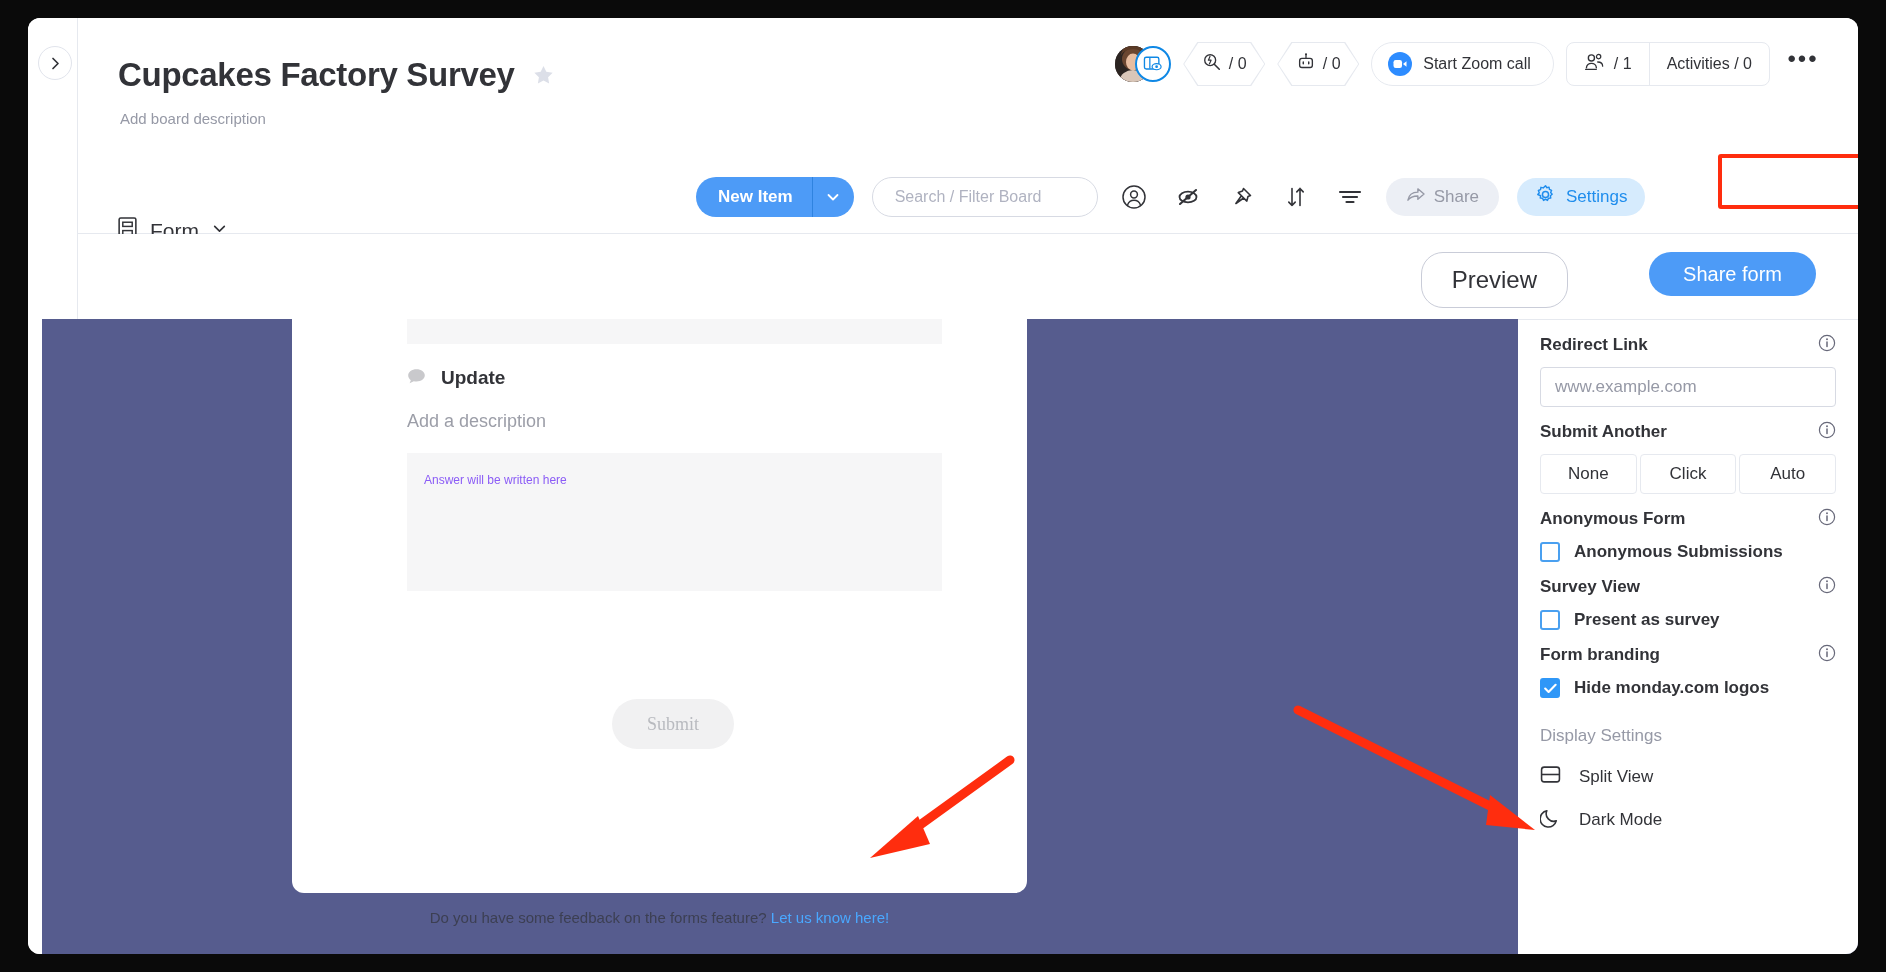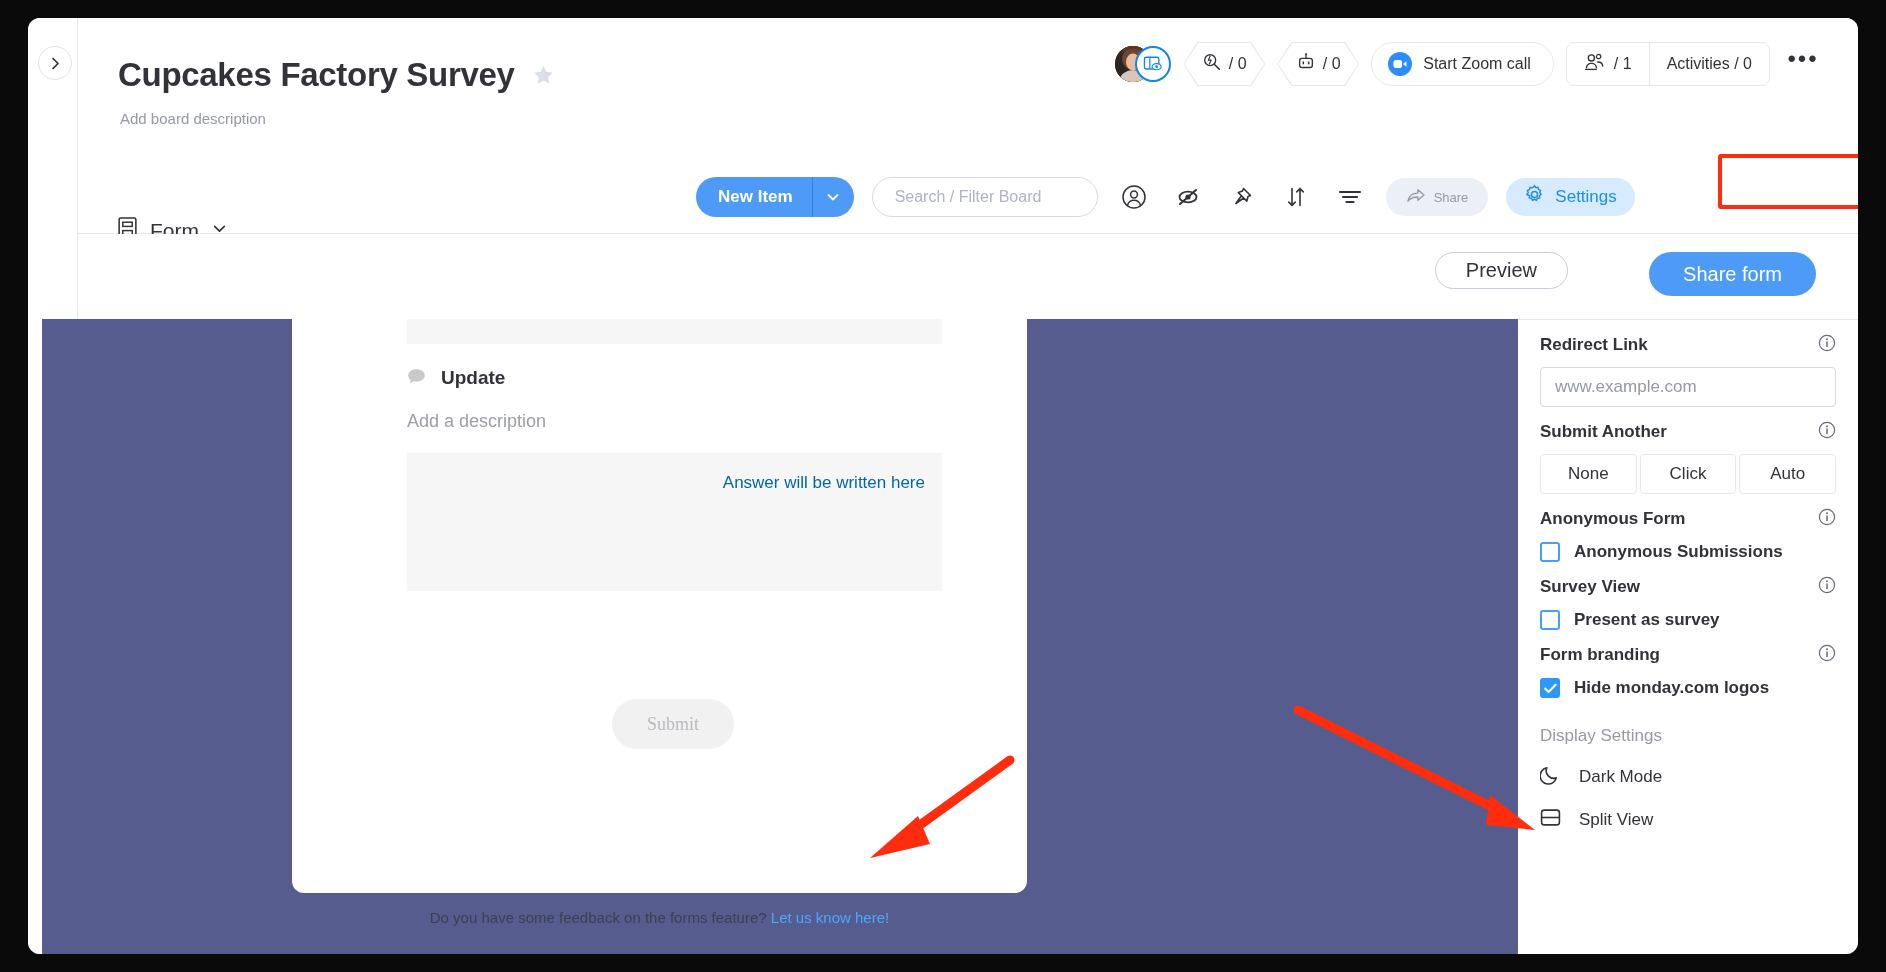--- a/index.html
+++ b/index.html
@@ -164,44 +164,44 @@
     font-family: "Liberation Sans", sans-serif;
   }
   .search-box input::placeholder { color: #b0b3c1; }
   .tb-icon {
     width: 36px; height: 36px; display: flex; align-items: center; justify-content: center;
     cursor: pointer;
   }
   .share-btn {
     display: flex; align-items: center; gap: 9px;
     height: 38px; padding: 0 20px; border-radius: 19px;
-    background: #eceff5; color: #9699a6; font-size: 13px; cursor: pointer;
+    background: #eceff5; color: #9699a6; font-size: 17px; cursor: pointer;
   }
   .settings-btn {
     display: flex; align-items: center; gap: 10px;
     height: 38px; padding: 0 18px; border-radius: 19px;
     background: #d6ebfd; color: #1f8ded; font-size: 17px; cursor: pointer;
   }
   .settings-highlight {
     position: absolute; left: 1690px; top: 136px;
     width: 144px; height: 55px;
     border: 4px solid #FF2D0E; border-radius: 3px;
     pointer-events: none; z-index: 30;
   }
 
   
   .form-action-row {
     position: absolute; left: 50px; top: 216px; right: 0;
     height: 85px; background: #fff;
   }
   .preview-btn {
     position: absolute; right: 290px; top: 18px;
-    height: 37px; padding: 0 30px; border-radius: 22px;
+    height: 56px; padding: 0 30px; border-radius: 22px;
     border: 1px solid #c9ccd8; background: #fff; color: #323338;
-    font-size: 20px; display: flex; align-items: center; cursor: pointer;
+    font-size: 24px; display: flex; align-items: center; cursor: pointer;
     font-family: "Liberation Sans", sans-serif;
   }
   .shareform-btn {
     position: absolute; right: 42px; top: 18px;
     height: 44px; padding: 0 34px; border-radius: 22px;
     border: none; background: #4D9BF7; color: #fff;
     font-size: 20px; display: flex; align-items: center; cursor: pointer;
     font-family: "Liberation Sans", sans-serif;
   }
 
@@ -229,23 +229,22 @@
   }
   .q-desc {
     margin-top: 22px; font-size: 18px; color: #9c9ea8;
     cursor: text;
   }
   .q-answer {
     margin-top: 21px;
     width: 535px; height: 138px;
     background: #f6f6f7;
     padding: 20px 17px;
-    font-size: 17px; color: #0369a1;
+    font-size: 12px; color: #8b5cf6;
     cursor: text;
-    text-align: right;
   }
   .submit-btn {
     position: absolute; left: 320px; top: 380px;
     width: 122px; height: 50px; border-radius: 25px;
     background: #f1f1f2; color: #b8babf; border: none;
     font-size: 18px; cursor: default;
     font-family: Liberation Serif, serif;
   }
   .footer-note {
     position: absolute; left: 250px; top: 590px;
@@ -619,34 +618,34 @@
 
           <div class="sp-divider"></div>
 
           <div class="sp-row-label">
             <span class="sp-label muted">Display Settings</span>
           </div>
 
           <div class="disp-row">
             <span>
               <svg width="21" height="21" viewBox="0 0 20 20">
-                <path d="M15.5 13.2A7.2 7.2 0 0 1 6.5 3.6a7.8 7.8 0 1 0 9 9.6z" fill="none" stroke="#323338" stroke-width="1.5" stroke-linejoin="round"></path>
+                <rect x="1.5" y="3" width="17" height="14" rx="2.5" fill="none" stroke="#323338" stroke-width="1.5"></rect>
+                <line x1="1.5" y1="10" x2="18.5" y2="10" stroke="#323338" stroke-width="1.5"></line>
               </svg>
             </span>
-            <span class="disp-label">Dark Mode</span>
+            <span class="disp-label">Split View</span>
           </div>
 
           <div class="disp-row">
             <span>
               <svg width="21" height="21" viewBox="0 0 20 20">
-                <rect x="1.5" y="3" width="17" height="14" rx="2.5" fill="none" stroke="#323338" stroke-width="1.5"></rect>
-                <line x1="1.5" y1="10" x2="18.5" y2="10" stroke="#323338" stroke-width="1.5"></line>
+                <path d="M15.5 13.2A7.2 7.2 0 0 1 6.5 3.6a7.8 7.8 0 1 0 9 9.6z" fill="none" stroke="#323338" stroke-width="1.5" stroke-linejoin="round"></path>
               </svg>
             </span>
-            <span class="disp-label">Split View</span>
+            <span class="disp-label">Dark Mode</span>
           </div>
 
         </div>
       </div>
     </div>
 
     <div class="settings-highlight"></div>
 
   </div>
 

